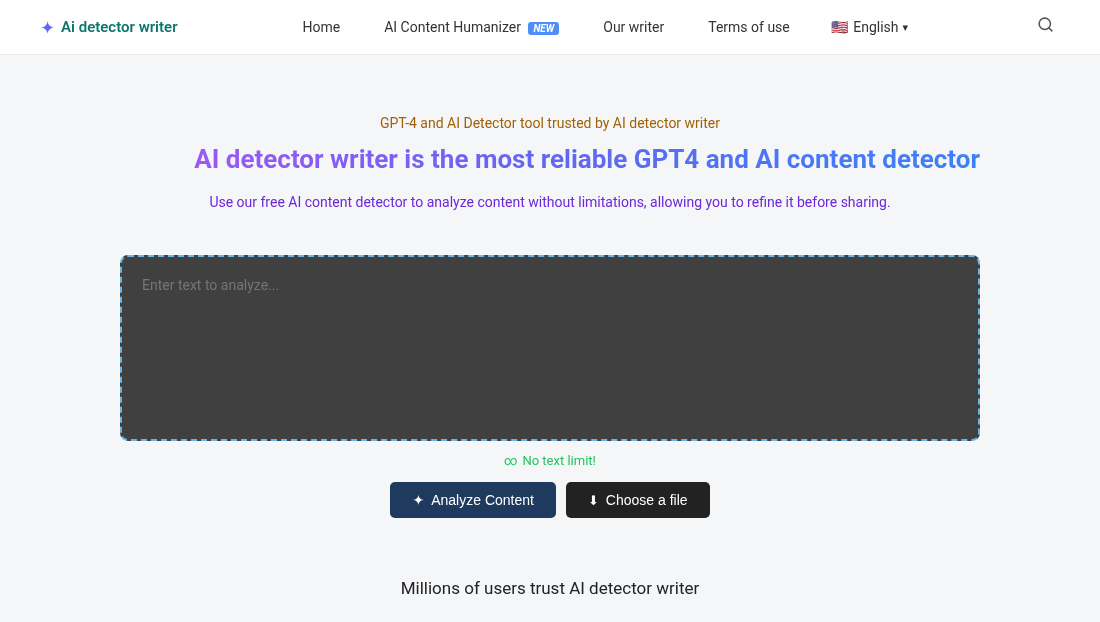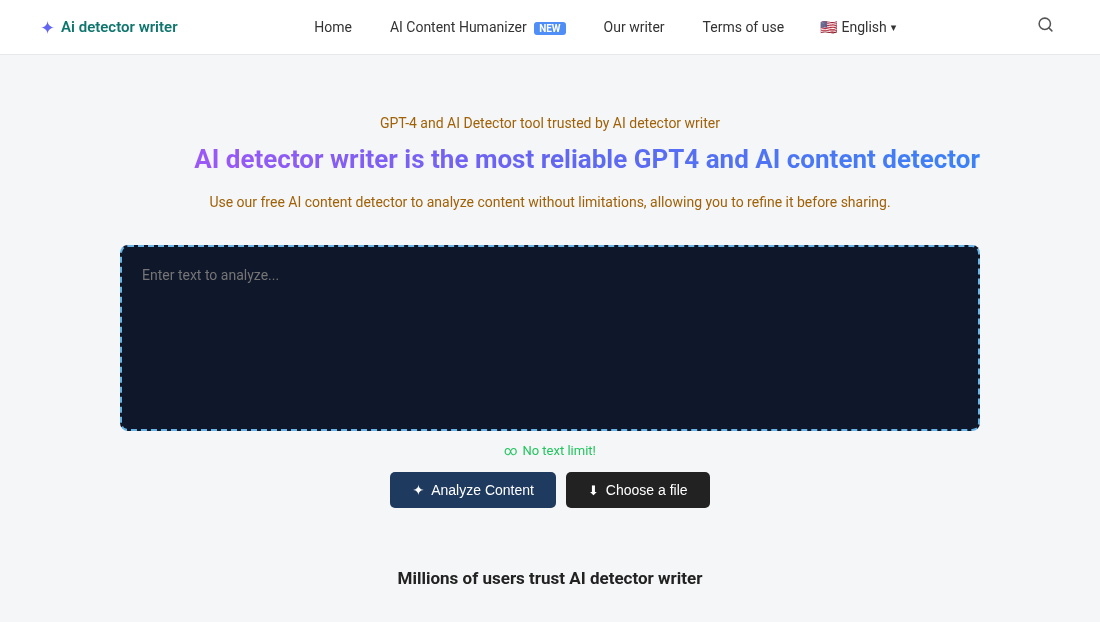--- a/index.html
+++ b/index.html
@@ -25,39 +25,40 @@
       text-decoration: none;
     }
     .logo-text {
       font-size: 15px;
       font-weight: 600;
       color: #0f766e;
     }
     nav {
       display: flex;
       align-items: center;
-      gap: 14px;
+      gap: 20px;
     }
     .nav-link {
       font-size: 14px;
       color: #333;
       text-decoration: none;
       padding: 6px 12px;
       cursor: pointer;
     }
     .nav-badge {
       display: inline-block;
       background: #4f8ef7;
       color: #fff;
       font-size: 10px;
       font-weight: 700;
       padding: 1px 5px;
       border-radius: 3px;
       margin-left: 4px;
       vertical-align: middle;
+      font-style: italic;
     }
     .lang-selector {
       display: flex;
       align-items: center;
       gap: 4px;
       font-size: 14px;
       color: #333;
       cursor: pointer;
       padding: 6px 10px;
     }
@@ -91,29 +92,29 @@
       -webkit-background-clip: text;
       -webkit-text-fill-color: transparent;
       background-clip: text;
       margin-bottom: 14px;
       line-height: 1.3;
       text-align: right;
     }
 
     .description {
       font-size: 14px;
-      color: #a16207;
-      margin-bottom: 32px;
+      color: #6d28d9;
+      margin-bottom: 42px;
       line-height: 1.6;
     }
 
     .textarea-wrapper {
       border: 2px dashed #6ab5e8;
       border-radius: 8px;
-      background: #0f172a;
+      background: #404040;
       padding: 4px;
       margin-bottom: 12px;
     }
 
     .analyze-textarea {
       width: 100%;
       height: 170px;
       border: none;
       outline: none;
       padding: 16px;
@@ -167,21 +168,21 @@
       gap: 7px;
     }
 
     .trust-section {
       text-align: center;
       margin-top: 20px;
     }
 
     .trust-title {
       font-size: 17px;
-      font-weight: 700;
+      font-weight: 400;
       color: #222;
       margin-bottom: 16px;
     }
   </style>
 </head>
 <body>
 
 <header>
   <a class="logo" href="#">
     <span style="font-size:18px;color:#6366f1;">✦</span>

